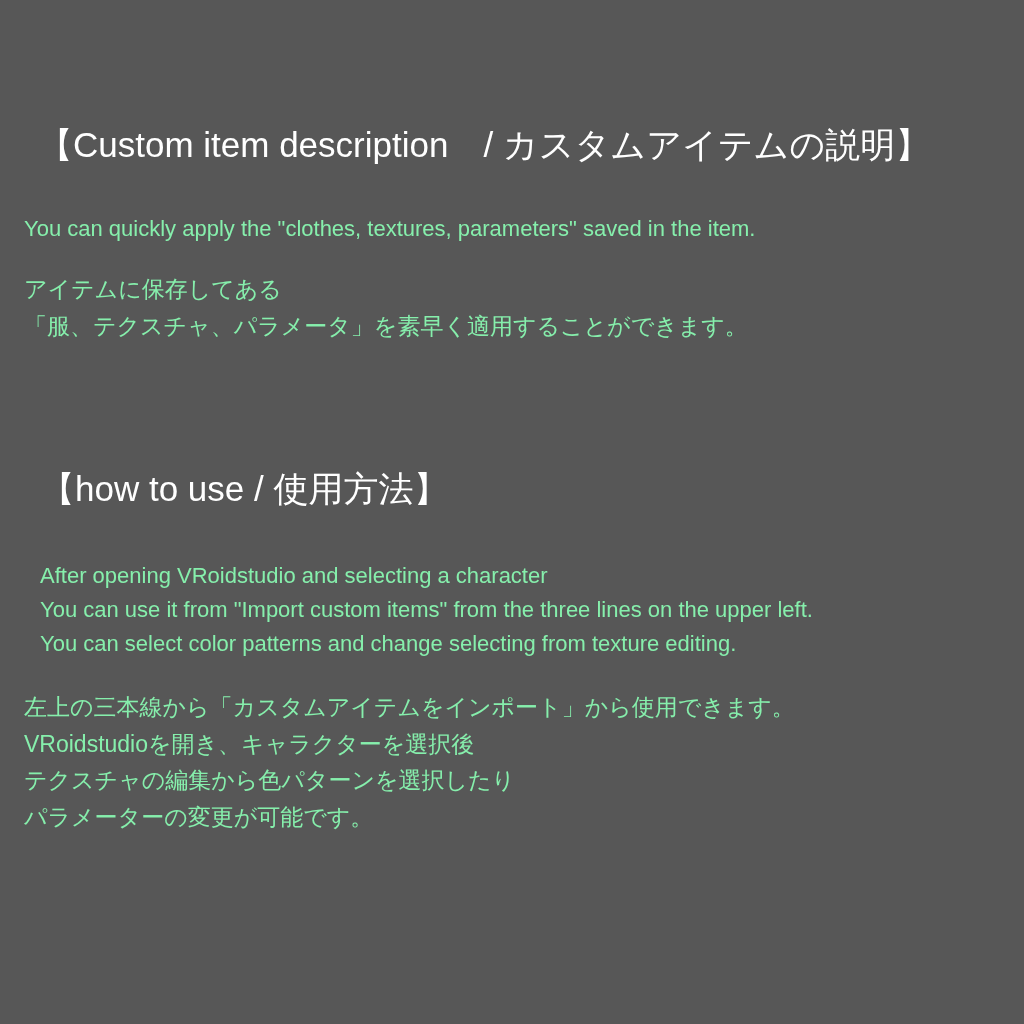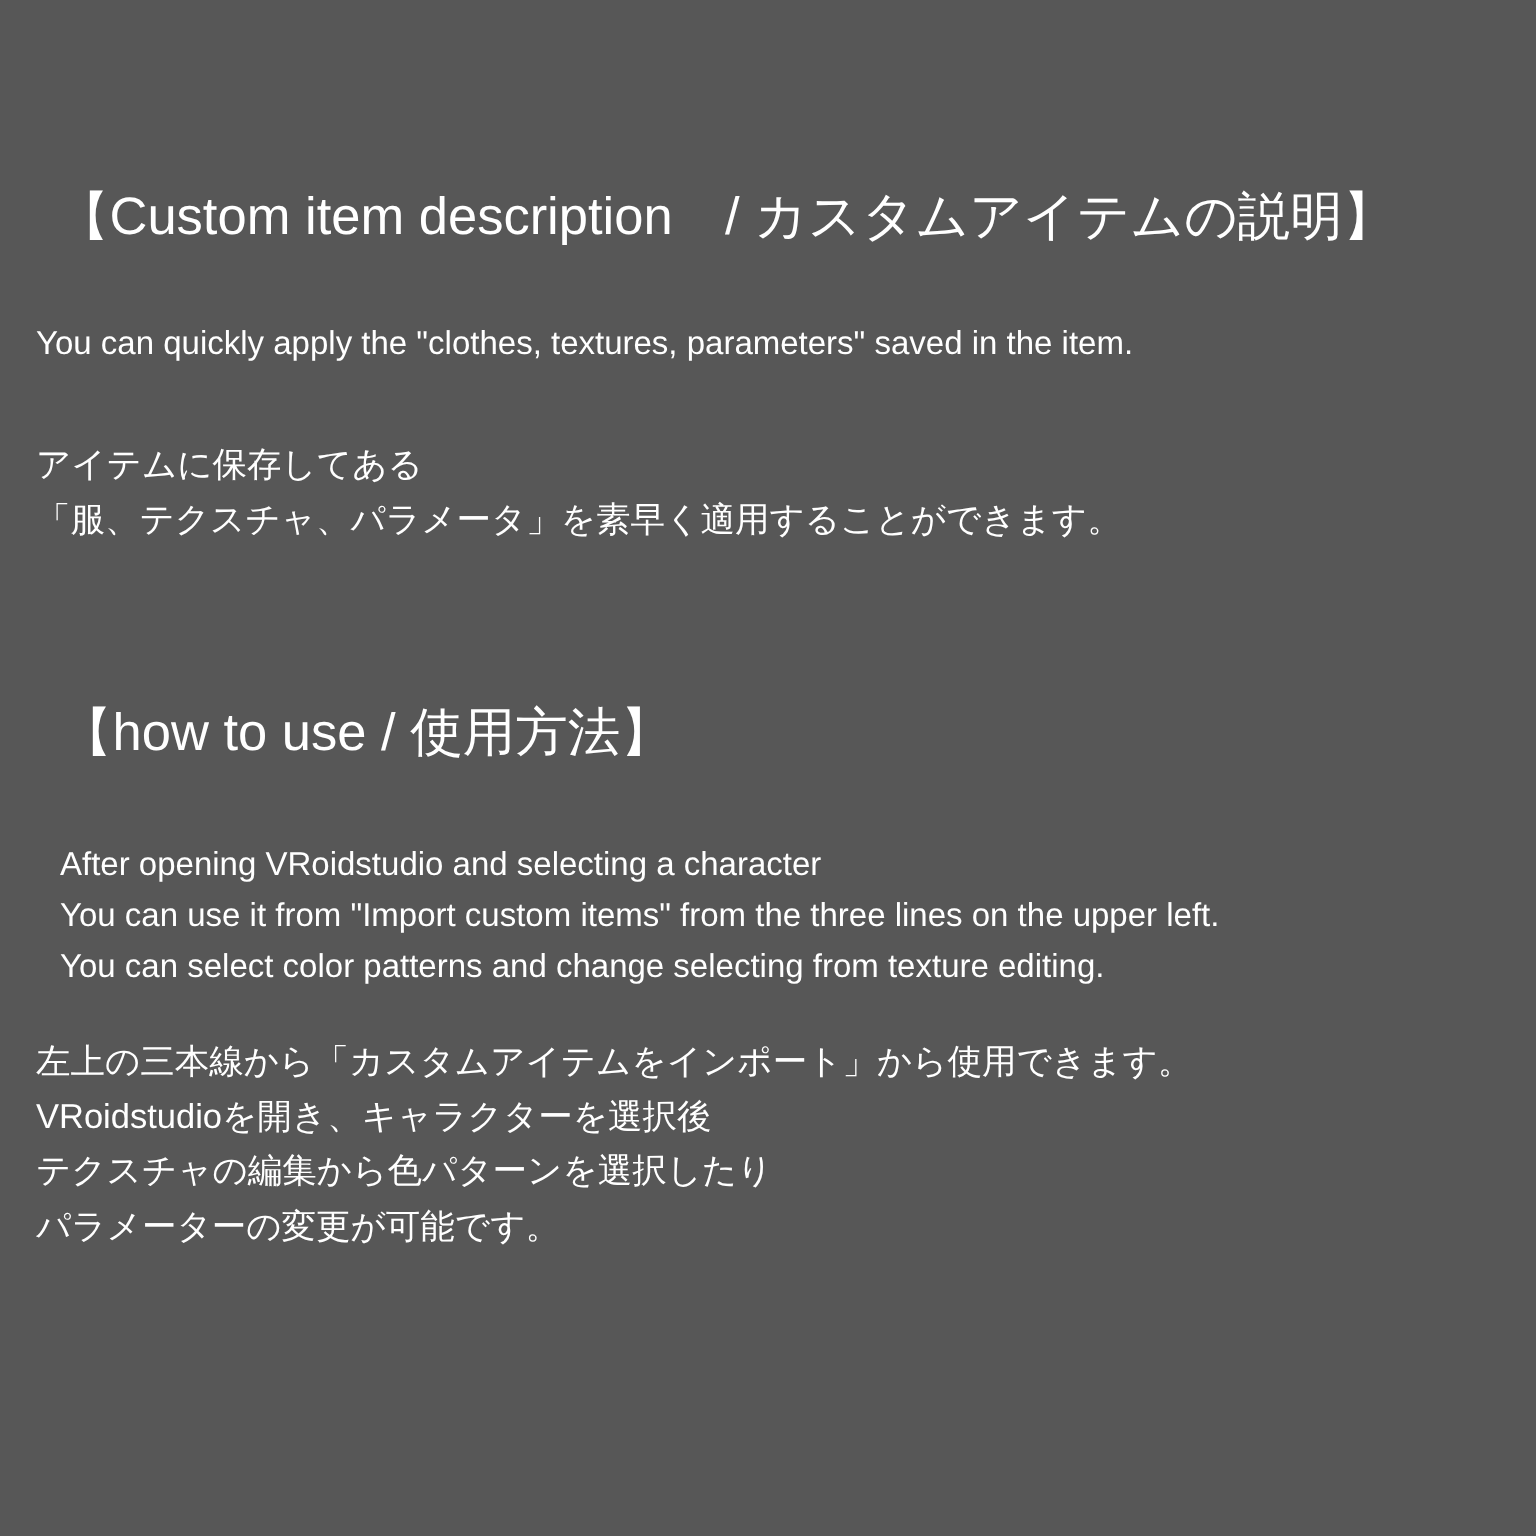--- a/index.html
+++ b/index.html
@@ -25,41 +25,41 @@
     font-size: 35px;
     font-weight: 400;
     line-height: 1.2;
     color: #ffffff;
     white-space: pre;
   }
   .body-line {
     font-size: 22px;
     font-weight: 400;
     line-height: 1.45;
-    color: #ffffff;
+    color: #86efac;
     white-space: pre;
   }
   .body-line.jp {
     font-size: 23px;
     line-height: 1.5;
   }
   #heading-1 {
     position: absolute;
     left: 38px;
     top: 124px;
   }
   #para-1 {
     position: absolute;
     left: 24px;
     top: 213px;
   }
   #para-2 {
     position: absolute;
     left: 24px;
-    top: 292px;
+    top: 272px;
   }
   #heading-2 {
     position: absolute;
     left: 40px;
     top: 468px;
   }
   #para-3 {
     position: absolute;
     left: 40px;
     top: 560px;

